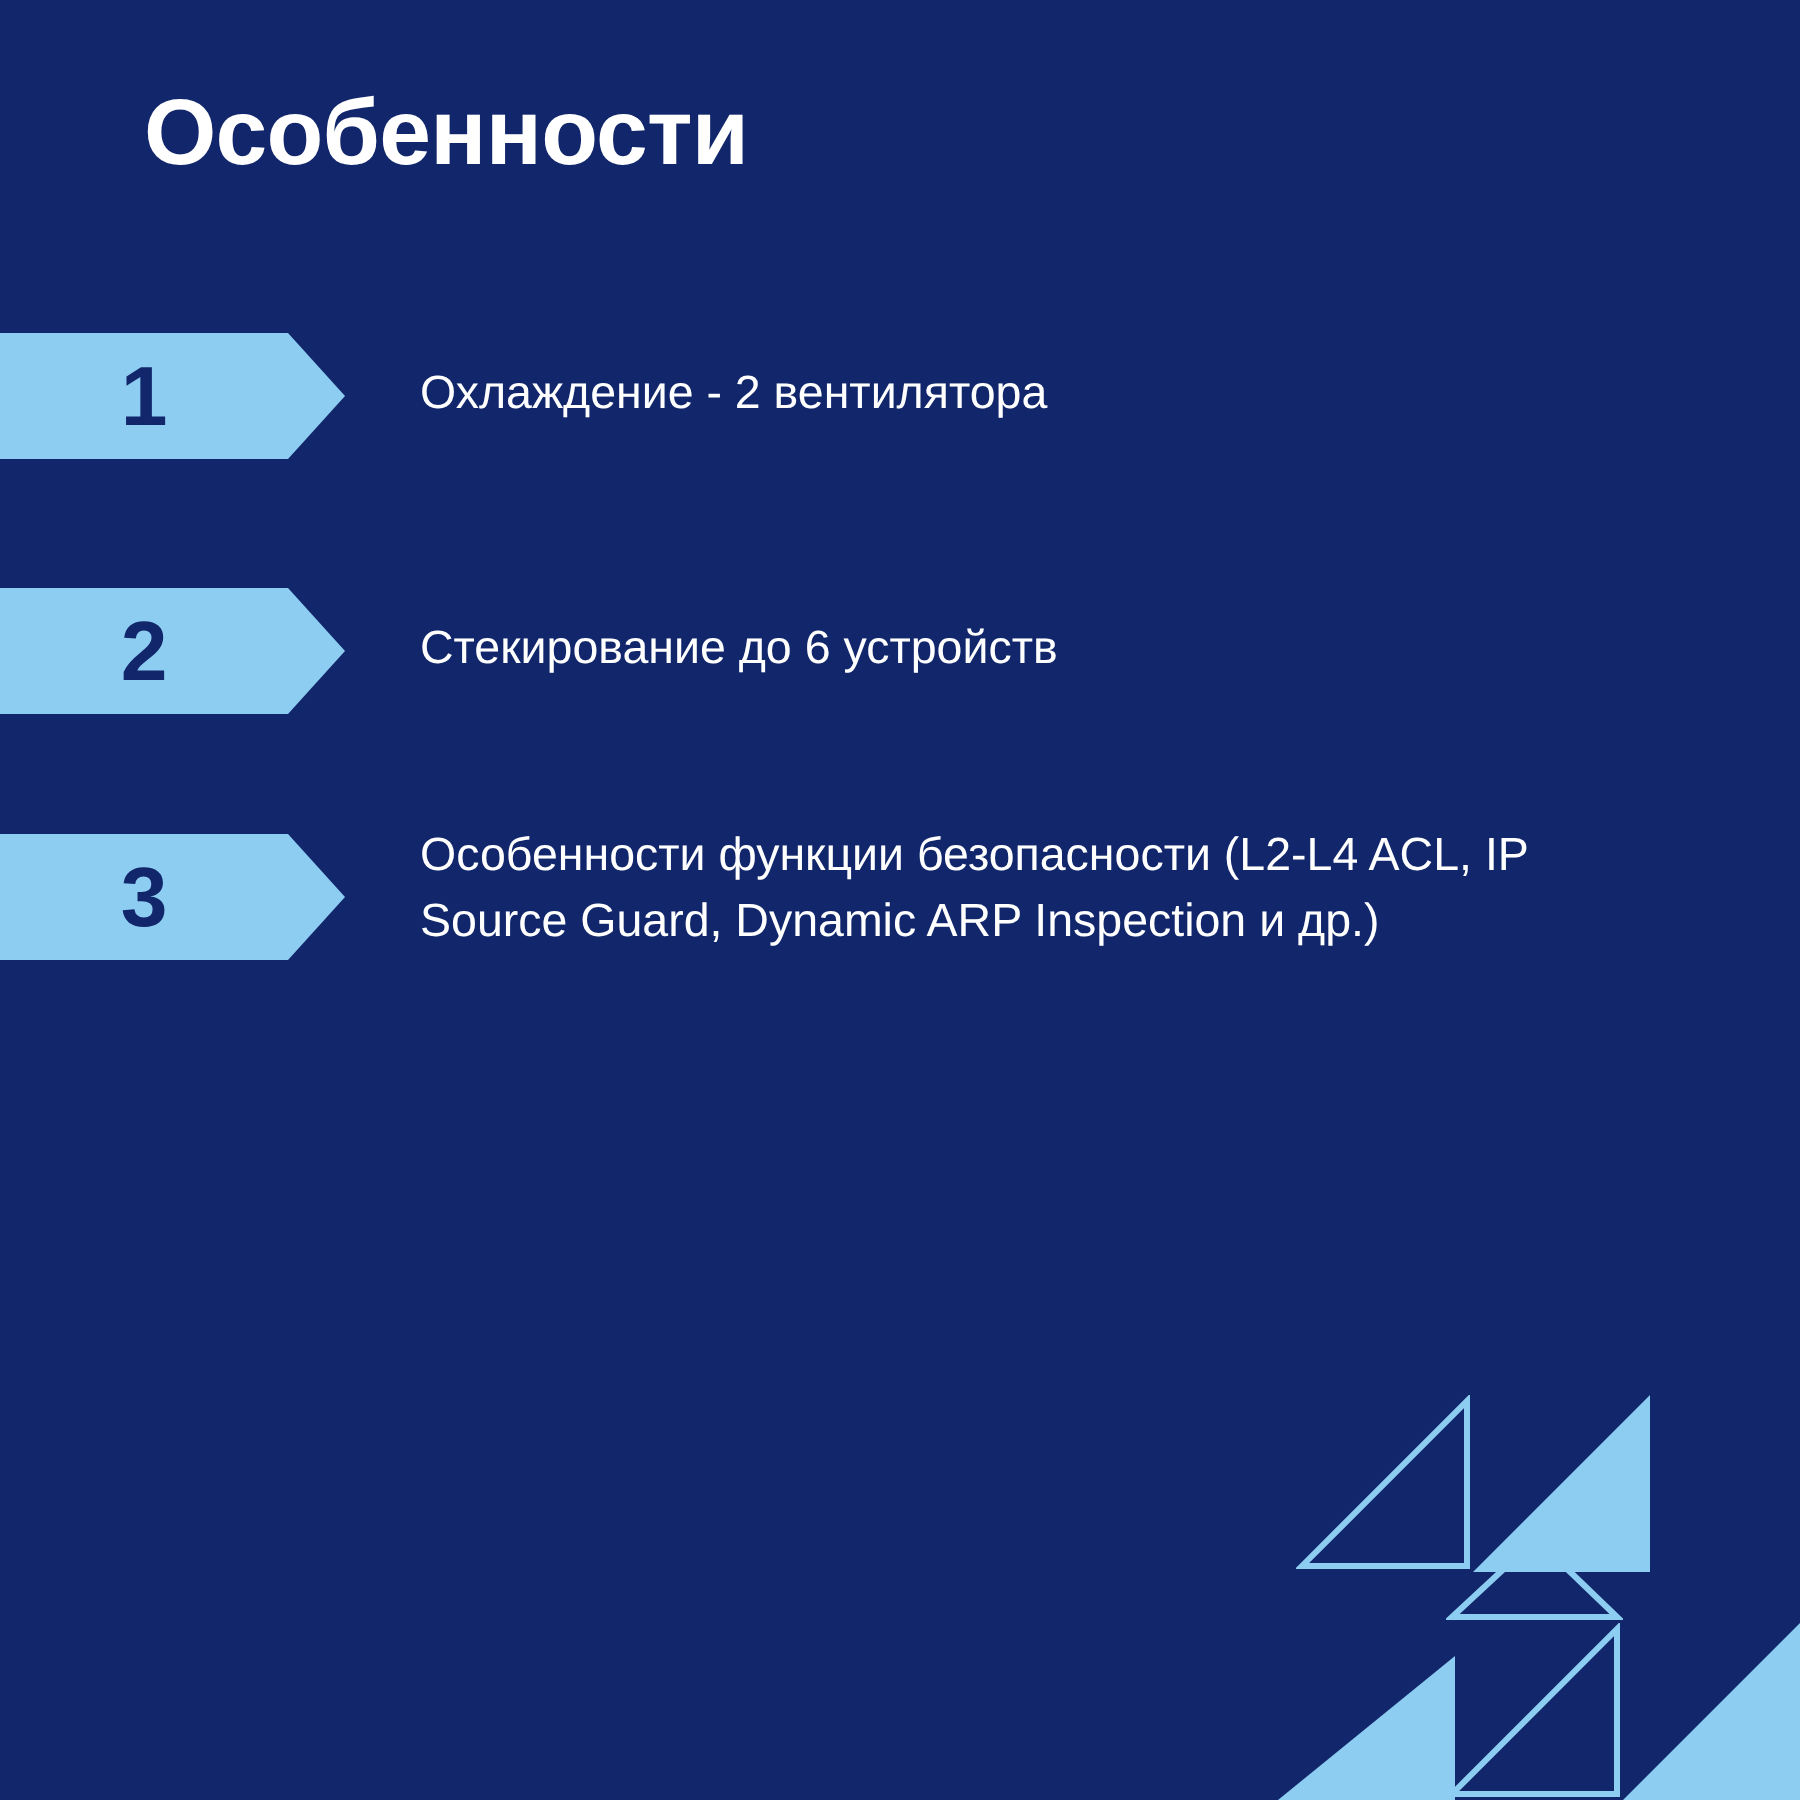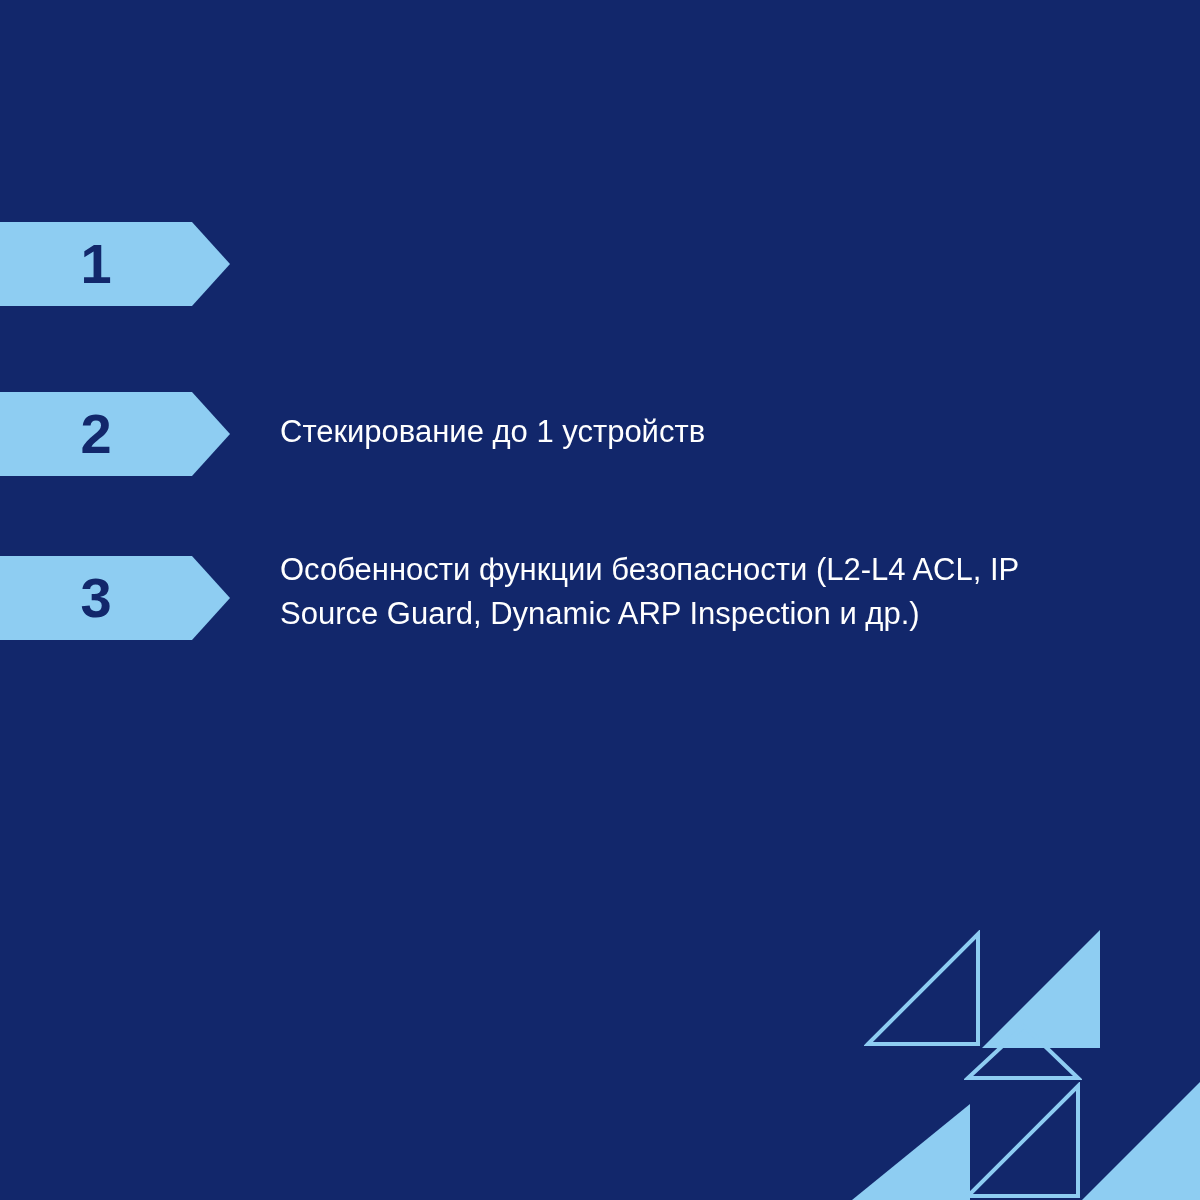--- a/index.html
+++ b/index.html
@@ -126,36 +126,38 @@
   .tri-out {
     border: 0;
   }
   .tri-out svg { display: block; }
 </style>
 </head>
 <body>
 
 <div class="slide">
 
+  <div class="title">Особенности</div>
 
   <div class="items">
 
     <div class="item item-1">
       <div class="badge">
         <div class="shape"></div>
         <div class="num">1</div>
       </div>
+      <div class="item-text">Охлаждение - 2 вентилятора</div>
     </div>
 
     <div class="item item-2">
       <div class="badge">
         <div class="shape"></div>
         <div class="num">2</div>
       </div>
-      <div class="item-text">Стекирование до 1 устройств</div>
+      <div class="item-text">Стекирование до 6 устройств</div>
     </div>
 
     <div class="item item-3">
       <div class="badge">
         <div class="shape"></div>
         <div class="num">3</div>
       </div>
       <div class="item-text">Особенности функции безопасности (L2-L4 ACL, IP Source Guard, Dynamic ARP Inspection и др.)</div>
     </div>
 

